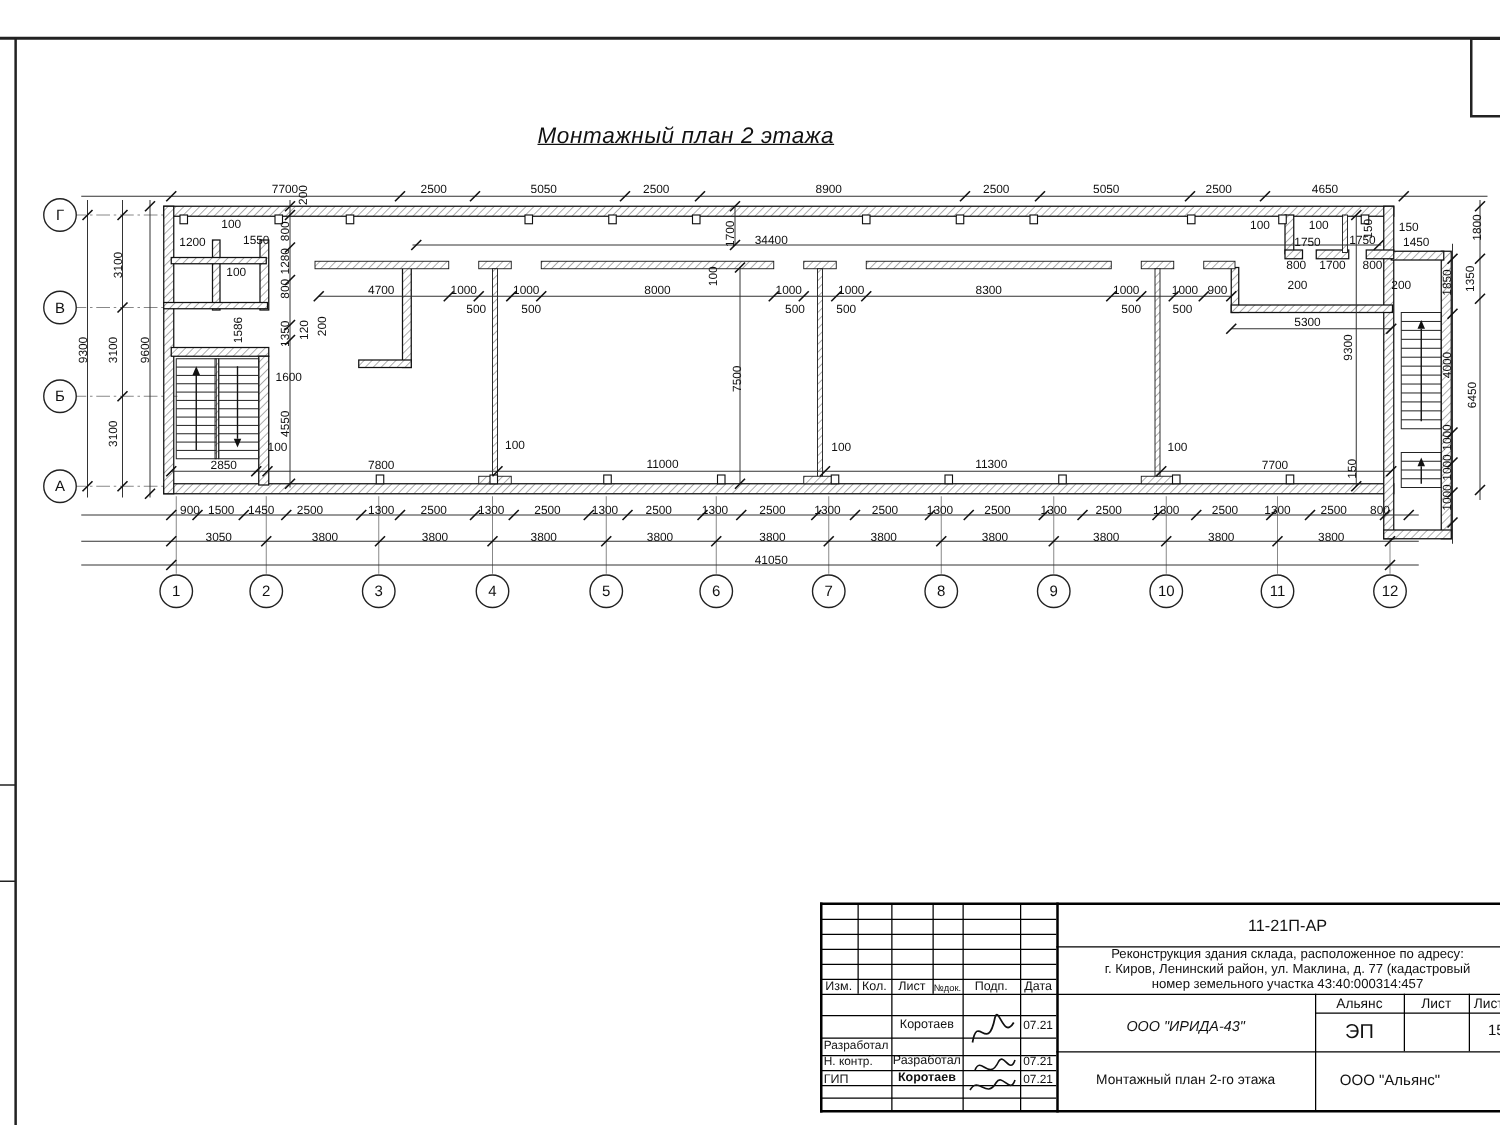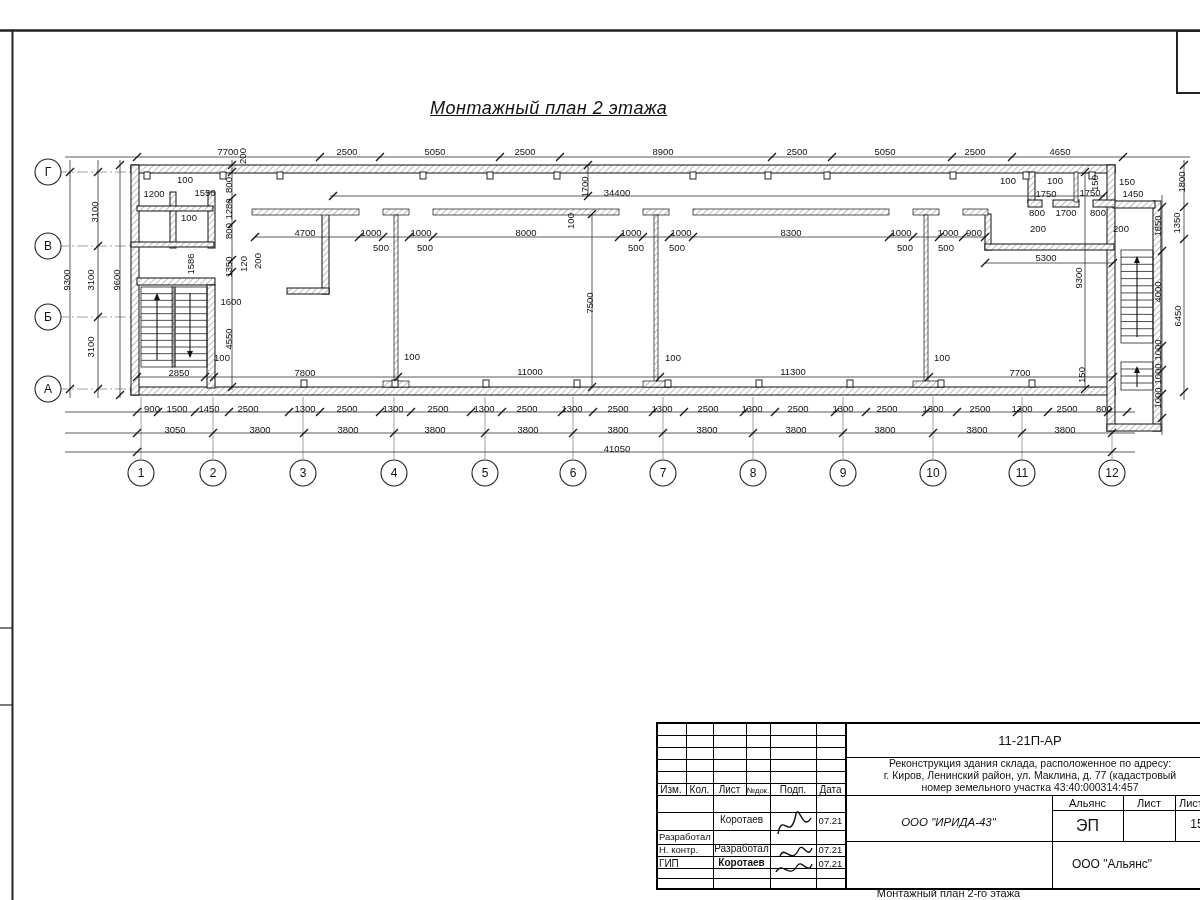--- a/index.html
+++ b/index.html
@@ -503,16 +503,16 @@
     <div class="tb-abs cc" style="left:845px;top:781px;width:370px;font-size:10.5px;">номер земельного участка 43:40:000314:457</div>
 
     <div class="tb-abs cc" style="left:1052px;top:797px;width:71px;font-size:11px;">Альянс</div>
     <div class="tb-abs cc" style="left:1123px;top:797px;width:52px;font-size:11px;">Лист</div>
     <div class="tb-abs" style="left:1179px;top:797px;font-size:11px;">Листов</div>
     <div class="tb-abs cc" style="left:1052px;top:817px;width:71px;font-size:16px;text-align:center;">ЭП</div>
     <div class="tb-abs cc" style="left:1123px;top:817px;width:52px;font-size:12px;padding-left:48px;">15</div>
     <div class="tb-abs cc" style="left:1175px;top:817px;width:22px;font-size:12px;margin-left:28px;">18</div>
 
     <div class="tb-abs cc" style="left:845px;top:816px;width:207px;font-size:11.5px;font-style:italic;">ООО "ИРИДА-43"</div>
-    <div class="tb-abs cc" style="left:845px;top:858px;width:207px;font-size:11px;margin-top:29px;">Монтажный план 2-го этажа</div>
+    <div class="tb-abs cc" style="left:845px;top:858px;width:207px;font-size:11px;">Монтажный план 2-го этажа</div>
     <div class="tb-abs cc" style="left:1052px;top:857px;width:120px;font-size:12px;">ООО "Альянс"</div>
   </div>
 </div>
 
 </body></html>

